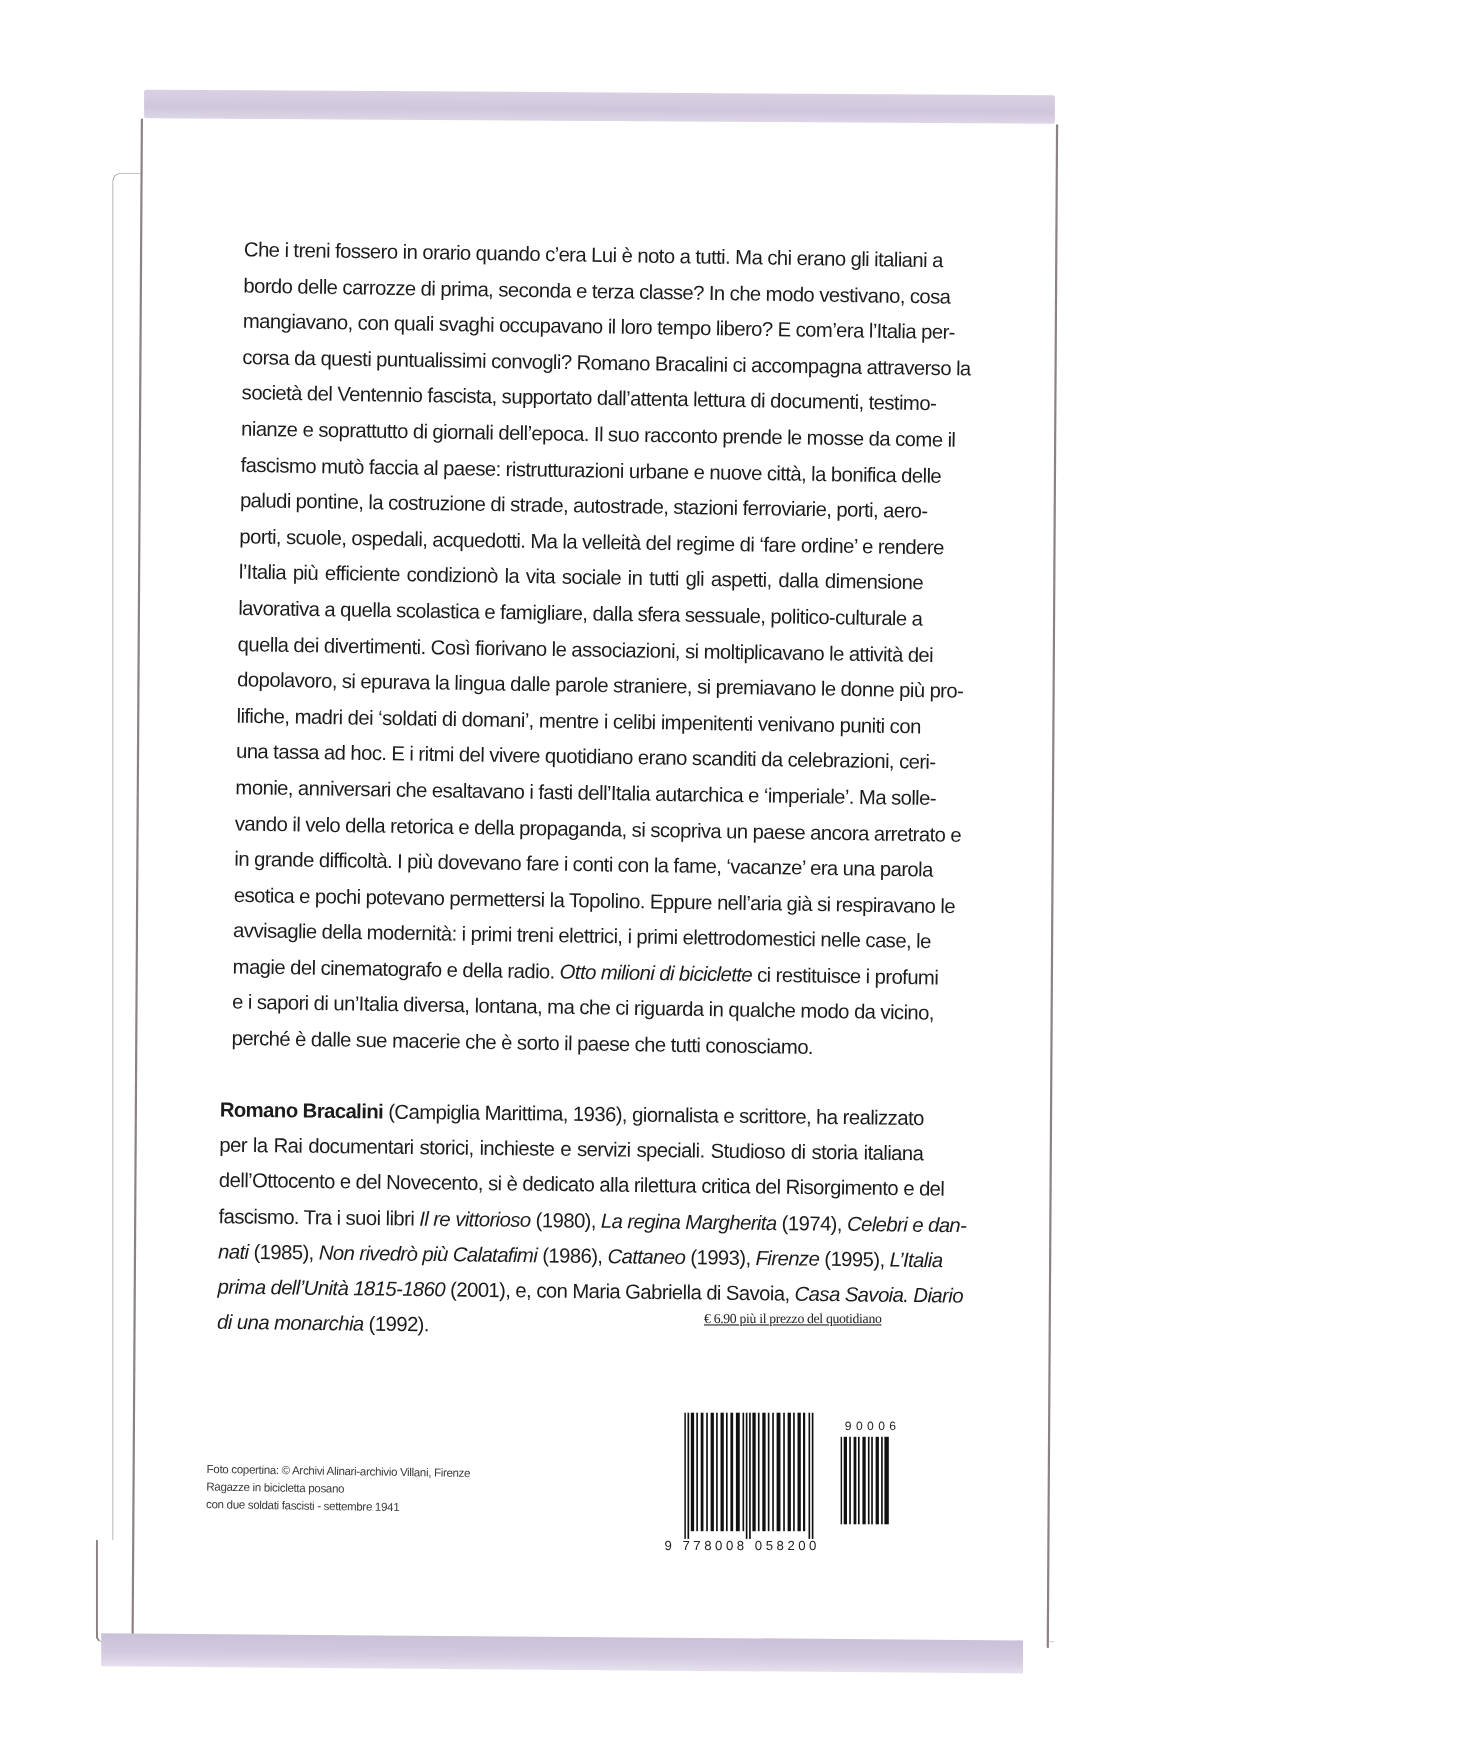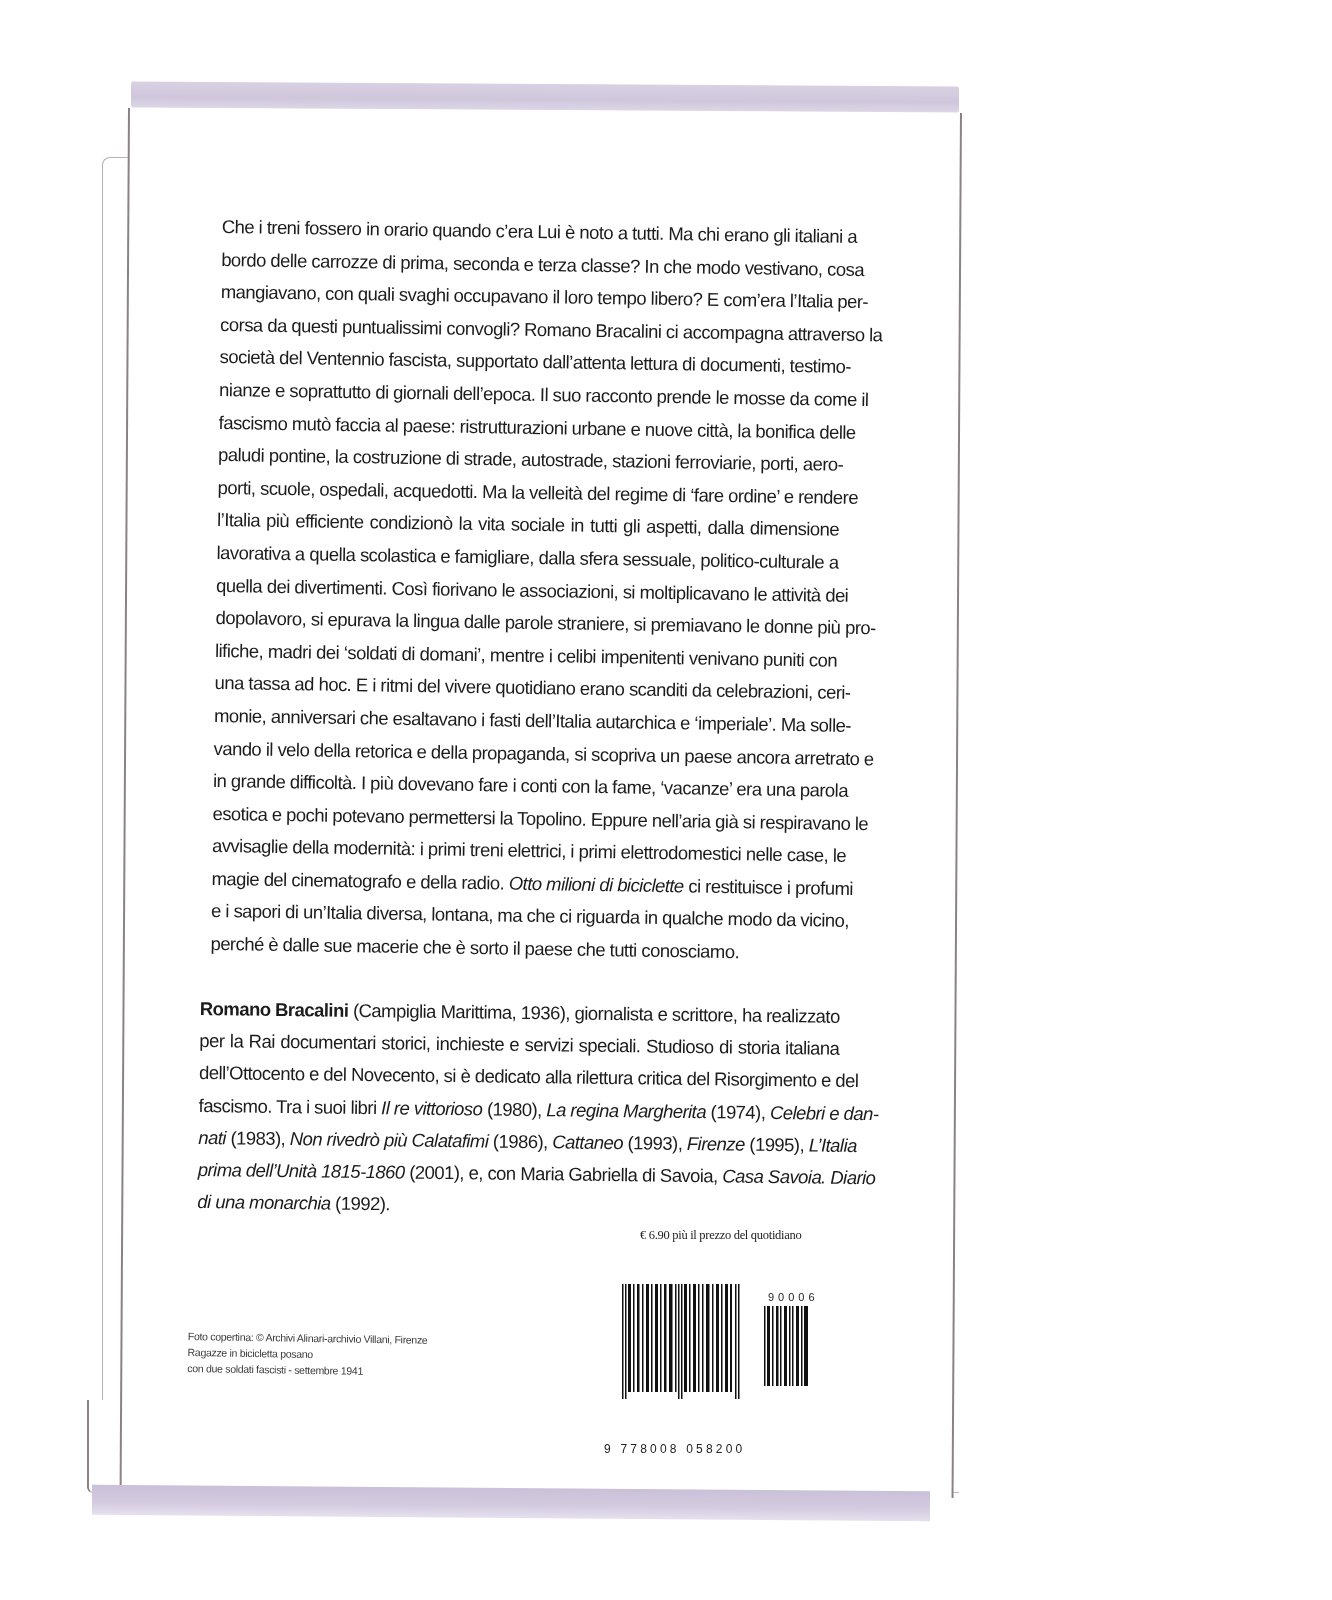--- a/index.html
+++ b/index.html
@@ -61,36 +61,36 @@
   .bio-block b { font-weight: bold; }
   .bio-block i, .text-block i { font-style: italic; }
   .credits {
     position: absolute; left: 188px; top: 1328px;
     font-family: "Liberation Sans", sans-serif;
     font-size: 10.5px; line-height: 16px; color: #3a3a3a;
     letter-spacing: -0.3px;
     transform: rotate(0.9deg); transform-origin: 0 0;
   }
   .price {
-    position: absolute; left: 640px; top: 1228px;
+    position: absolute; left: 640px; top: 1192px;
     font-family: "Liberation Serif", serif;
     font-size: 12.5px; color: #222;
     letter-spacing: -0.3px;
+    text-decoration: underline;
   }
   .barcode-main {
     position: absolute; left: 622px; top: 1284px; width: 118px; height: 115px;
   }
   .barcode-addon {
     position: absolute; left: 764px; top: 1306px; width: 46px; height: 80px;
   }
   .ean-digits {
     position: absolute; left: 604px; top: 1398px;
     font-family: "Liberation Sans", sans-serif; font-size: 12px; color: #222;
     letter-spacing: 3.2px;
-    margin-top: 44px;
   }
   .addon-digits {
     position: absolute; left: 768px; top: 1291px;
     font-family: Liberation Sans, sans-serif; font-size: 11px; color: #222;
     letter-spacing: 4px;
   }
 </style>
 </head>
 <body>
 
@@ -124,21 +124,21 @@
   <span class="line"><span>magie del cinematografo e della radio. </span><i>Otto milioni di biciclette</i><span> ci restituisce i profumi</span></span>
   <span class="line">e i sapori di un’Italia diversa, lontana, ma che ci riguarda in qualche modo da vicino,</span>
   <span class="line last">perché è dalle sue macerie che è sorto il paese che tutti conosciamo.</span>
 </div>
 
 <div class="bio-block">
   <span class="line"><b>Romano Bracalini</b><span> (Campiglia Marittima, 1936), giornalista e scrittore, ha realizzato</span></span>
   <span class="line">per la Rai documentari storici, inchieste e servizi speciali. Studioso di storia italiana</span>
   <span class="line">dell’Ottocento e del Novecento, si è dedicato alla rilettura critica del Risorgimento e del</span>
   <span class="line"><span>fascismo. Tra i suoi libri </span><i>Il re vittorioso</i><span> (1980), </span><i>La regina Margherita</i><span> (1974), </span><i>Celebri e dan-</i></span>
-  <span class="line"><i>nati</i><span> (1983), </span><i>Non rivedrò più Calatafimi</i><span> (1986), </span><i>Cattaneo</i><span> (1993), </span><i>Firenze</i><span> (1995), </span><i>L’Italia</i></span>
+  <span class="line"><i>nati</i><span> (1985), </span><i>Non rivedrò più Calatafimi</i><span> (1986), </span><i>Cattaneo</i><span> (1993), </span><i>Firenze</i><span> (1995), </span><i>L’Italia</i></span>
   <span class="line"><i>prima dell’Unità 1815-1860</i><span> (2001), e, con Maria Gabriella di Savoia, </span><i>Casa Savoia. Diario</i></span>
   <span class="line last"><i>di una monarchia</i><span> (1992).</span></span>
 </div>
 
 <div class="credits">
   <div>Foto copertina: © Archivi Alinari-archivio Villani, Firenze</div>
   <div>Ragazze in bicicletta posano</div>
   <div>con due soldati fascisti - settembre 1941</div>
 </div>
 

